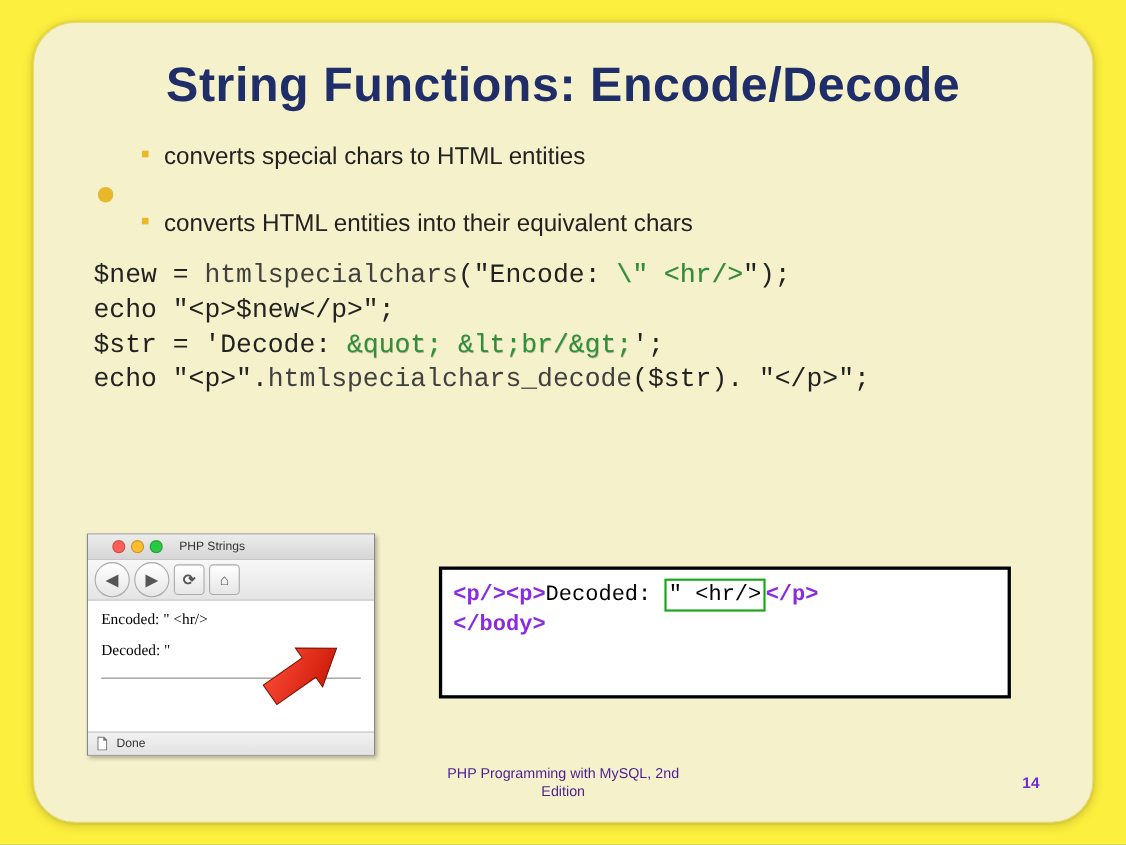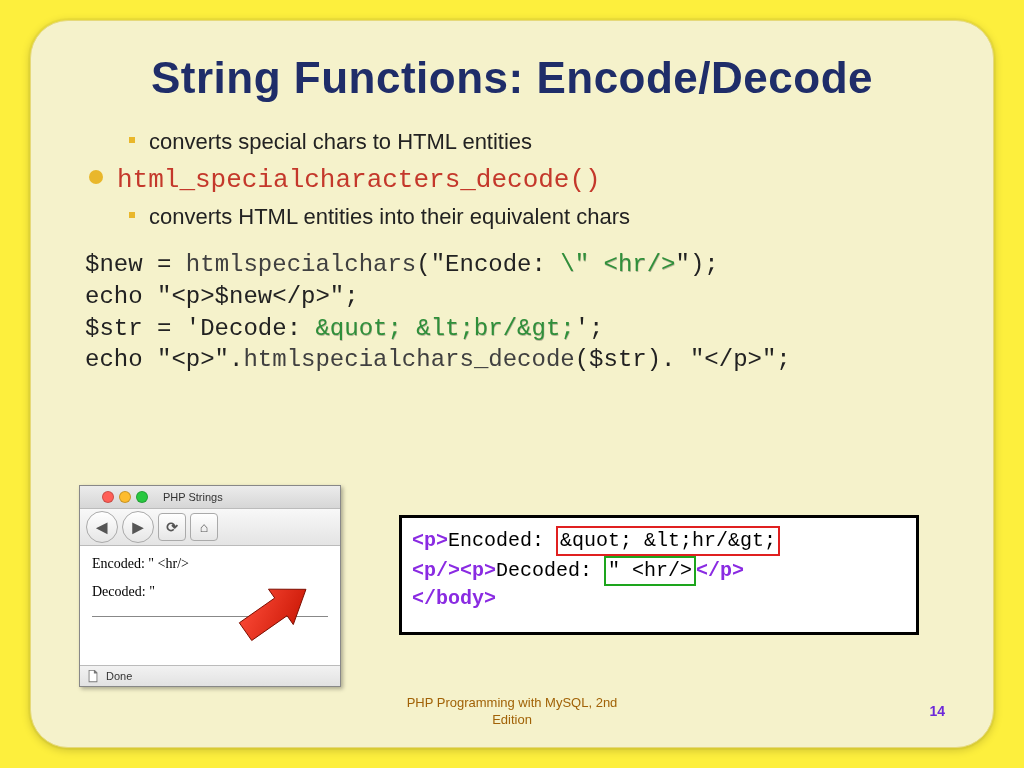--- a/index.html
+++ b/index.html
@@ -153,21 +153,21 @@
     display:inline-block; padding: 0 2px;
   }
   .redbox   { border: 2px solid #E02020; color:#000; }
   .greenbox { border: 2px solid #1DA51D; color:#000; }
 
   .footer {
     position: absolute;
     left: 0; right: 0; bottom: 18px;
     text-align: center;
     font-size: 13px;
-    color: #a16207;
+    color: #4c1d95;
     line-height: 1.3;
   }
   .pagenum {
     position: absolute;
     right: 48px; bottom: 28px;
     color: #6d28d9;
     font-size: 14px;
     font-weight: bold;
   }
 </style>
@@ -179,21 +179,20 @@
 
     <div class="title">String Functions: Encode/Decode</div>
 
     <div class="bullets">
       <div class="b2">
         <span class="sq"></span>
         <span class="txt">converts special chars to HTML entities</span>
       </div>
       <div class="b1">
         <span class="dot"></span>
-        <span class="txt">html_specialcharacters_decode()</span>
       </div>
       <div class="b2">
         <span class="sq"></span>
         <span class="txt">converts HTML entities into their equivalent chars</span>
       </div>
     </div>
 
     <div class="codeblk"><span>$new = </span><span class="cfunc">htmlspecialchars</span><span>("Encode: </span><span class="chl">\" &lt;hr/&gt;</span><span>");</span>
 <span>echo "&lt;p&gt;$new&lt;/p&gt;";</span>
 <span>$str = 'Decode: </span><span class="chl">&amp;quot; &amp;lt;br/&amp;gt;</span><span>';</span>
@@ -232,21 +231,20 @@
               <linearGradient id="rg" x1="0" y1="0" x2="1" y2="1">
                 <stop offset="0" stop-color="#ff4d3a"></stop>
                 <stop offset="1" stop-color="#c41200"></stop>
               </linearGradient>
             </defs>
           <polygon fill="url(#rg)" stroke="#7a0e00" stroke-width="1" points="10,38 58,38 58,26 92,50 58,74 58,62 10,62"></polygon>
         </svg>
       </div>
 
       <div class="srcbox">
-        <div><span class="tag">&lt;p&gt;</span><span>Encoded: </span><span class="redbox">&amp;quot; &amp;lt;hr/&amp;gt;</span></div>
         <div><span class="tag">&lt;p/&gt;&lt;p&gt;</span><span>Decoded: </span><span class="greenbox">" &lt;hr/&gt;</span><span class="tag">&lt;/p&gt;</span></div>
         <div><span class="tag">&lt;/body&gt;</span></div>
       </div>
 
     </div>
 
     <div class="footer">
       <div>PHP Programming with MySQL, 2nd</div>
       <div>Edition</div>
     </div>

